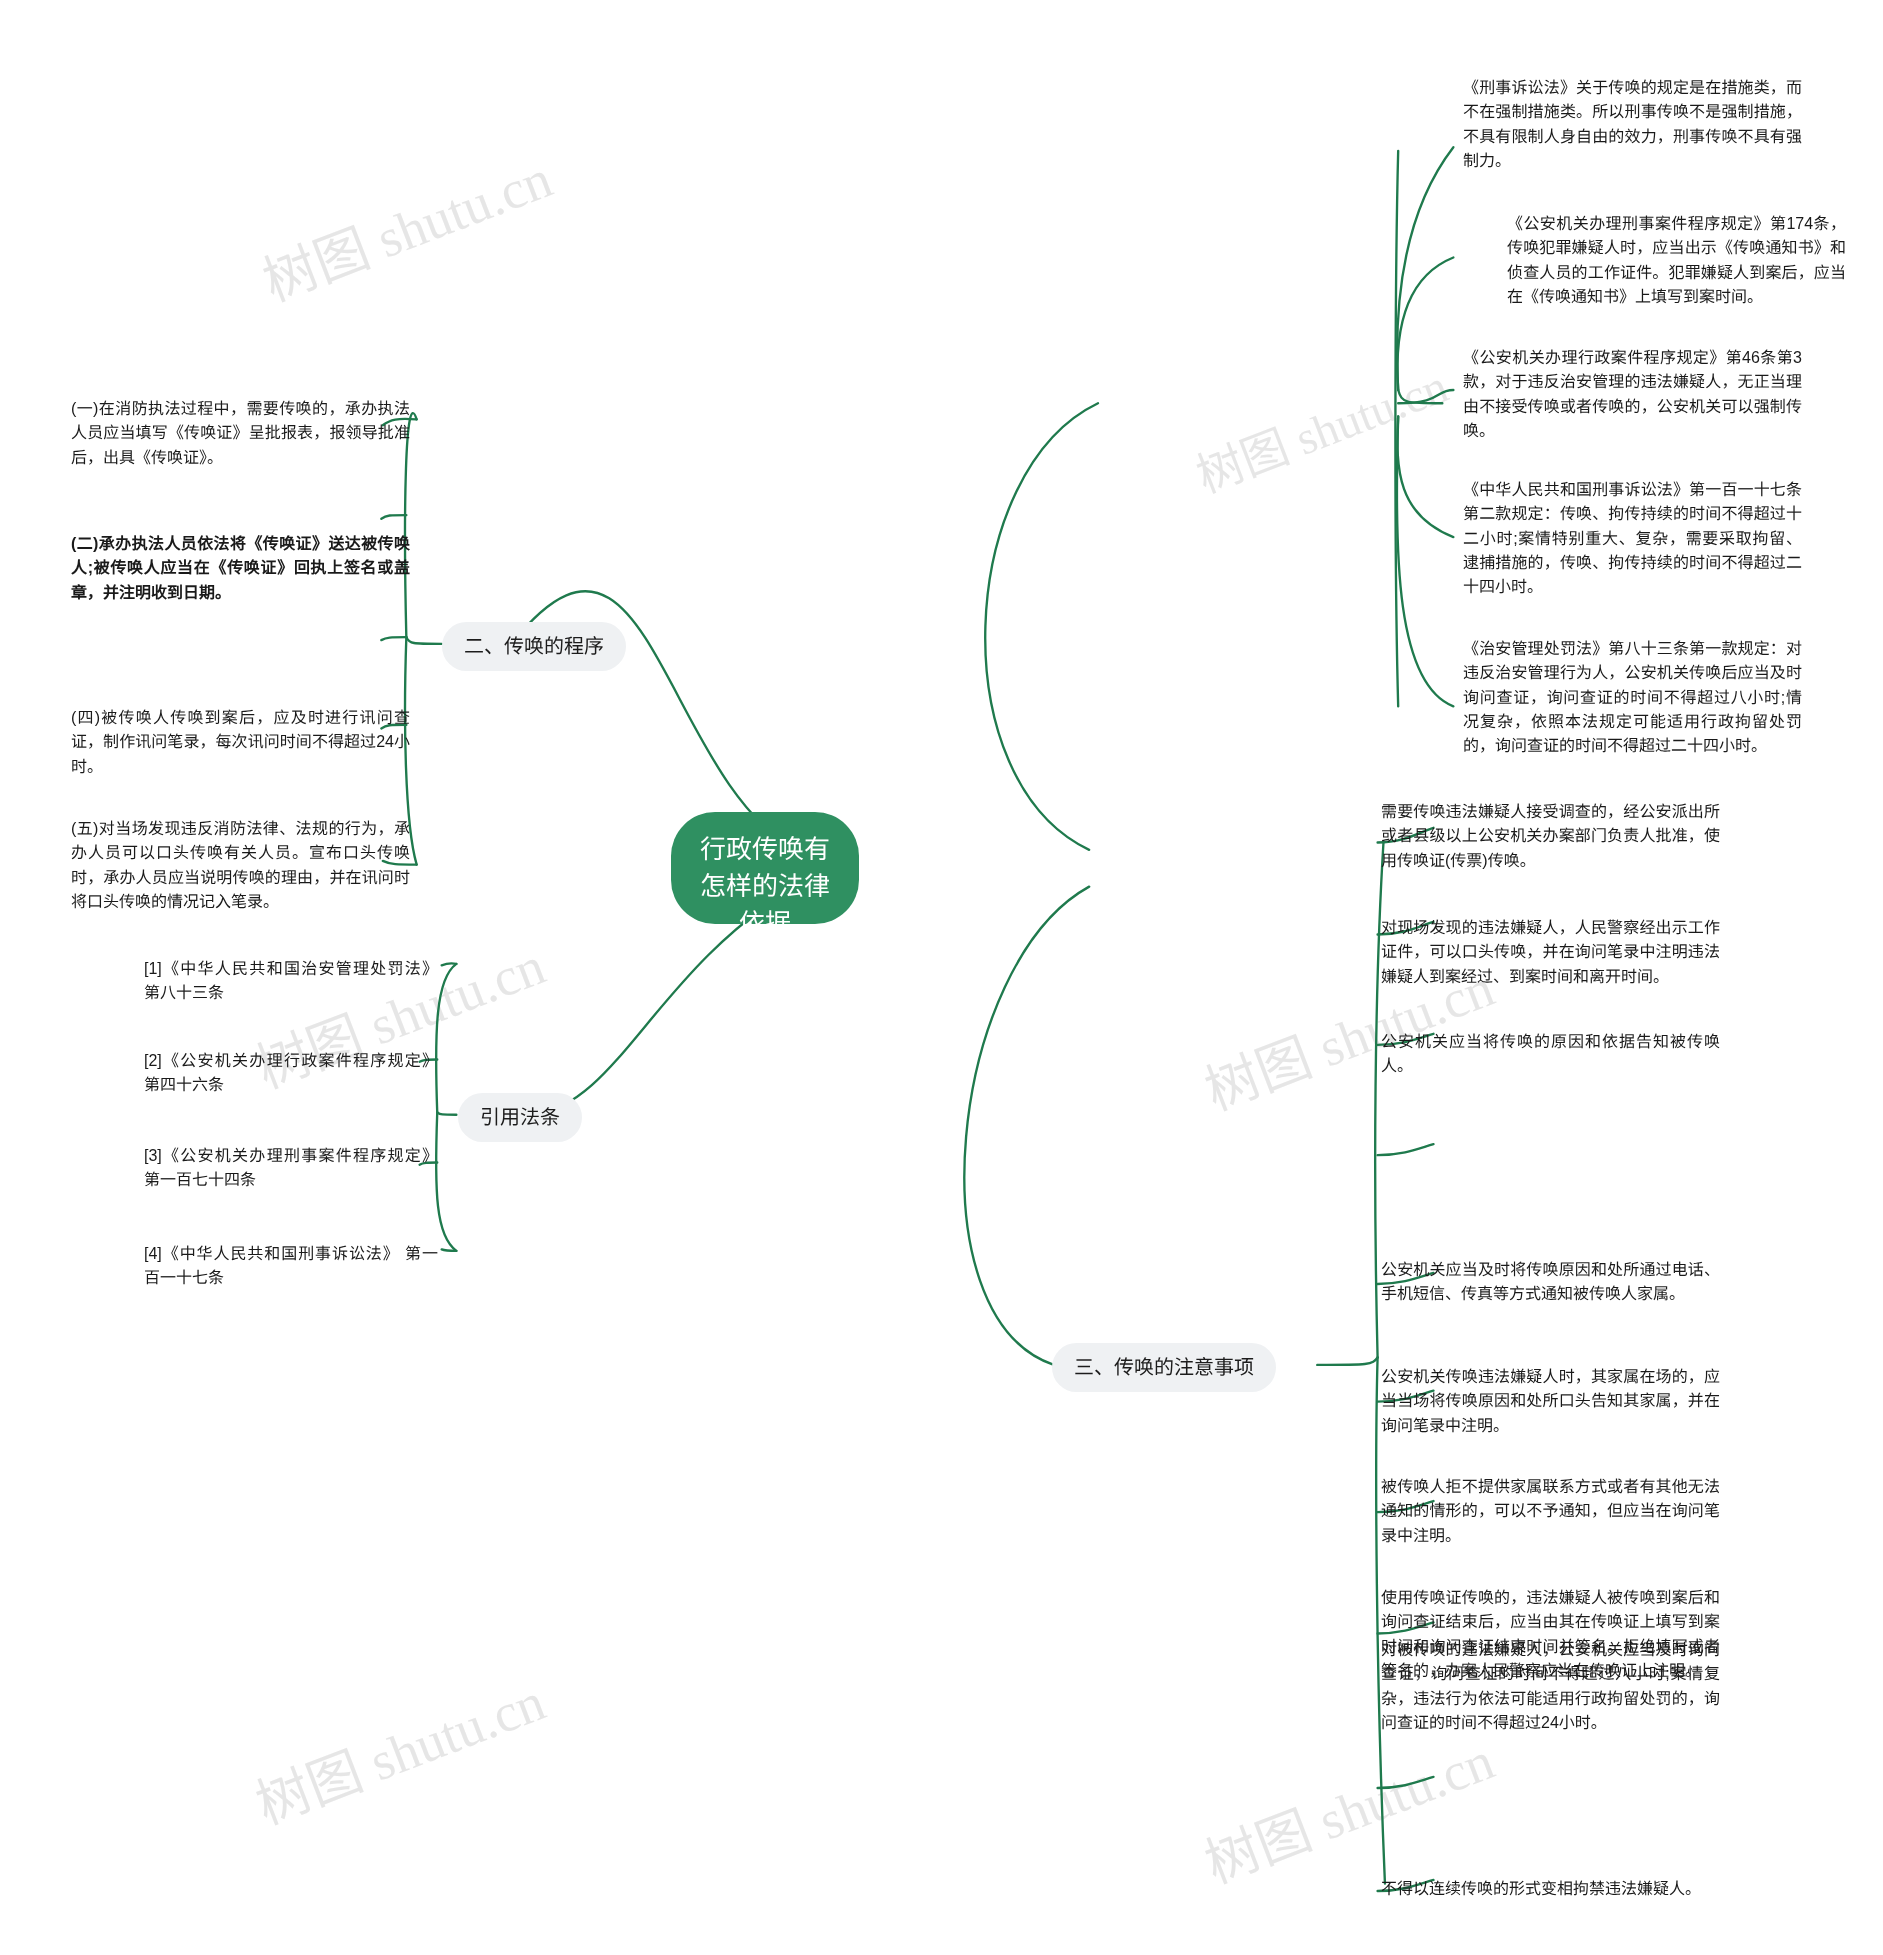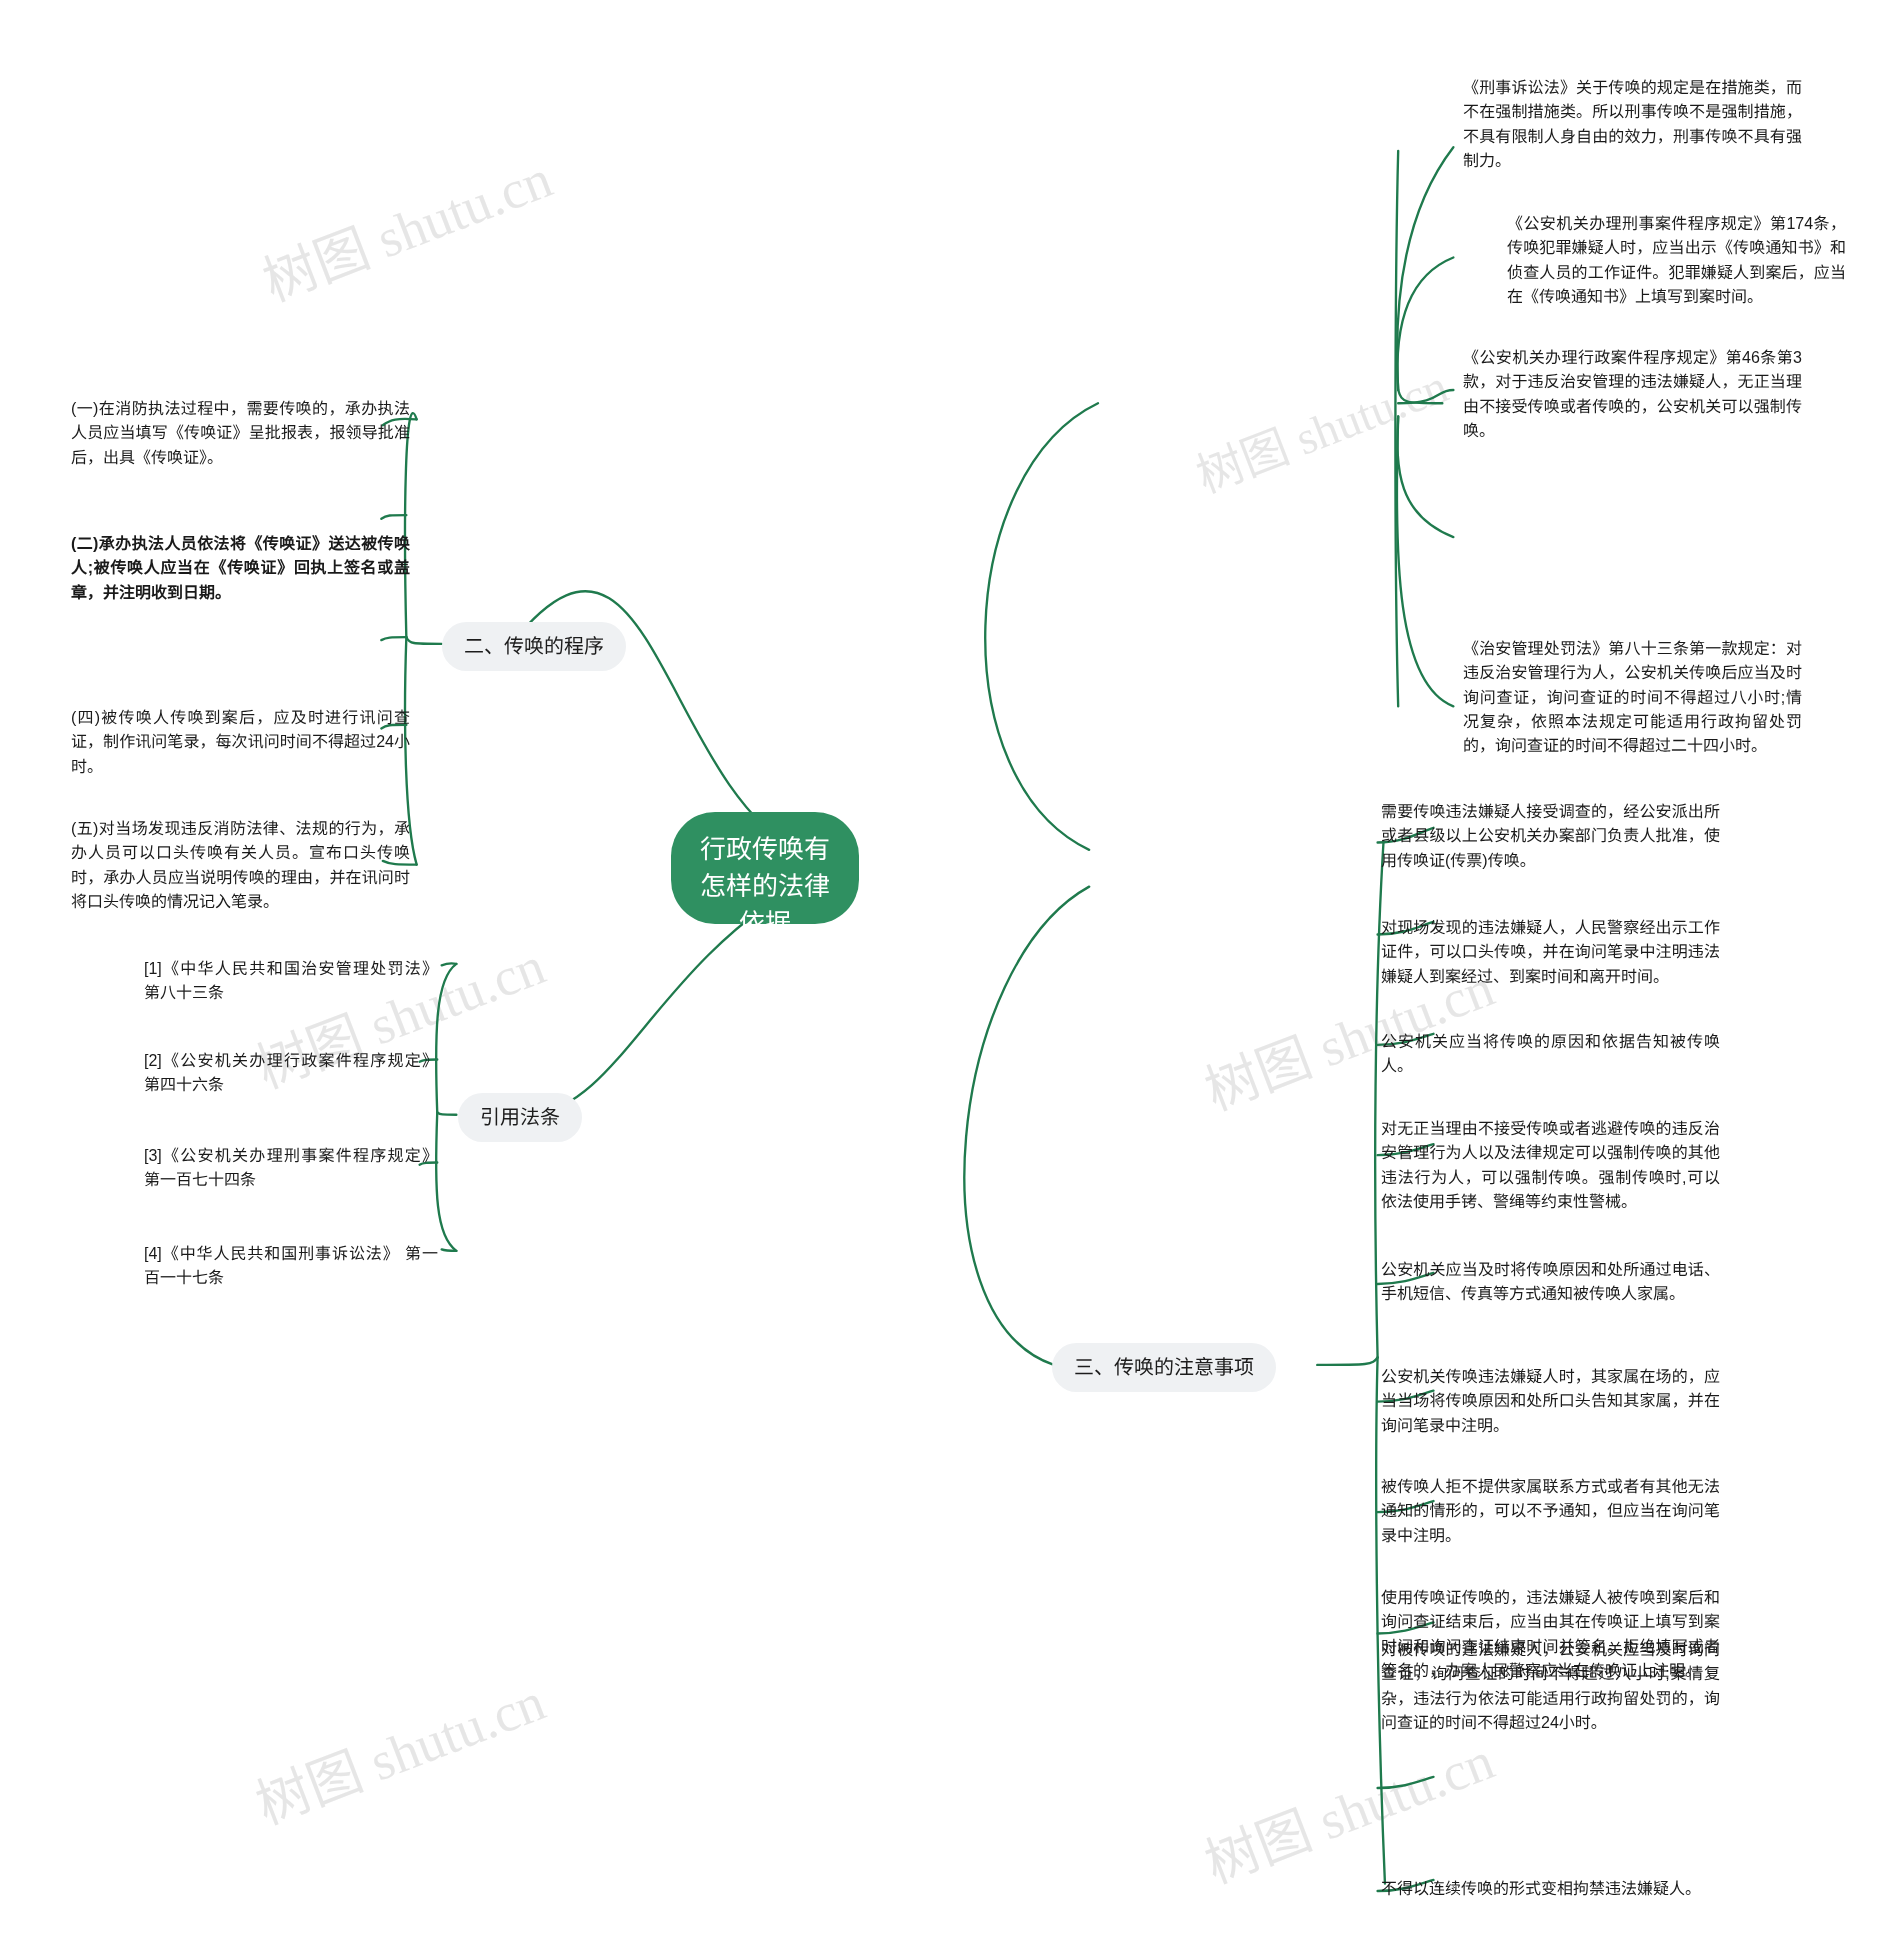--- a/index.html
+++ b/index.html
@@ -164,20 +164,23 @@
 
   <div class="node leaf-node align-right" style="left:1463px; top:76px; width:339px;">
     <span>《刑事诉讼法》关于传唤的规定是在措施类，而不在强制措施类。所以刑事传唤不是强制措施，不具有限制人身自由的效力，刑事传唤不具有强制力。</span>
   </div>
   <div class="node leaf-node align-right" style="left:1490px; top:212px; width:339px;margin-left:17px;">
     <span>《公安机关办理刑事案件程序规定》第174条，传唤犯罪嫌疑人时，应当出示《传唤通知书》和侦查人员的工作证件。犯罪嫌疑人到案后，应当在《传唤通知书》上填写到案时间。</span>
   </div>
   <div class="node leaf-node align-right" style="left:1463px; top:346px; width:339px;">
     <span>《公安机关办理行政案件程序规定》第46条第3款，对于违反治安管理的违法嫌疑人，无正当理由不接受传唤或者传唤的，公安机关可以强制传唤。</span>
   </div>
+  <div class="node leaf-node align-right" style="left:1463px; top:478px; width:339px;">
+    <span>《中华人民共和国刑事诉讼法》第一百一十七条第二款规定：传唤、拘传持续的时间不得超过十二小时;案情特别重大、复杂，需要采取拘留、逮捕措施的，传唤、拘传持续的时间不得超过二十四小时。</span>
+  </div>
   <div class="node leaf-node align-right" style="left:1463px; top:637px; width:339px;">
     <span>《治安管理处罚法》第八十三条第一款规定：对违反治安管理行为人，公安机关传唤后应当及时询问查证，询问查证的时间不得超过八小时;情况复杂，依照本法规定可能适用行政拘留处罚的，询问查证的时间不得超过二十四小时。</span>
   </div>
 
   <div class="node branch-node" style="left:442px; top:622px;">
     <span>二、传唤的程序</span>
   </div>
 
   <div class="node leaf-node align-left" style="left:71px; top:397px; width:339px;">
     <span>(一)在消防执法过程中，需要传唤的，承办执法人员应当填写《传唤证》呈批报表，报领导批准后，出具《传唤证》。</span>
@@ -215,23 +218,20 @@
 
   <div class="node leaf-node align-right" style="left:1381px; top:800px; width:339px;">
     <span>需要传唤违法嫌疑人接受调查的，经公安派出所或者县级以上公安机关办案部门负责人批准，使用传唤证(传票)传唤。</span>
   </div>
   <div class="node leaf-node align-right" style="left:1381px; top:916px; width:339px;">
     <span>对现场发现的违法嫌疑人，人民警察经出示工作证件，可以口头传唤，并在询问笔录中注明违法嫌疑人到案经过、到案时间和离开时间。</span>
   </div>
   <div class="node leaf-node align-right" style="left:1381px; top:1030px; width:339px;">
     <span>公安机关应当将传唤的原因和依据告知被传唤人。</span>
   </div>
-  <div class="node leaf-node align-right" style="left:1381px; top:1117px; width:339px;">
-    <span>对无正当理由不接受传唤或者逃避传唤的违反治安管理行为人以及法律规定可以强制传唤的其他违法行为人，可以强制传唤。强制传唤时,可以依法使用手铐、警绳等约束性警械。</span>
-  </div>
   <div class="node leaf-node align-right" style="left:1381px; top:1258px; width:339px;">
     <span>公安机关应当及时将传唤原因和处所通过电话、手机短信、传真等方式通知被传唤人家属。</span>
   </div>
   <div class="node leaf-node align-right" style="left:1381px; top:1365px; width:339px;">
     <span>公安机关传唤违法嫌疑人时，其家属在场的，应当当场将传唤原因和处所口头告知其家属，并在询问笔录中注明。</span>
   </div>
   <div class="node leaf-node align-right" style="left:1381px; top:1475px; width:339px;">
     <span>被传唤人拒不提供家属联系方式或者有其他无法通知的情形的，可以不予通知，但应当在询问笔录中注明。</span>
   </div>
   <div class="node leaf-node align-right" style="left:1381px; top:1586px; width:339px;">

